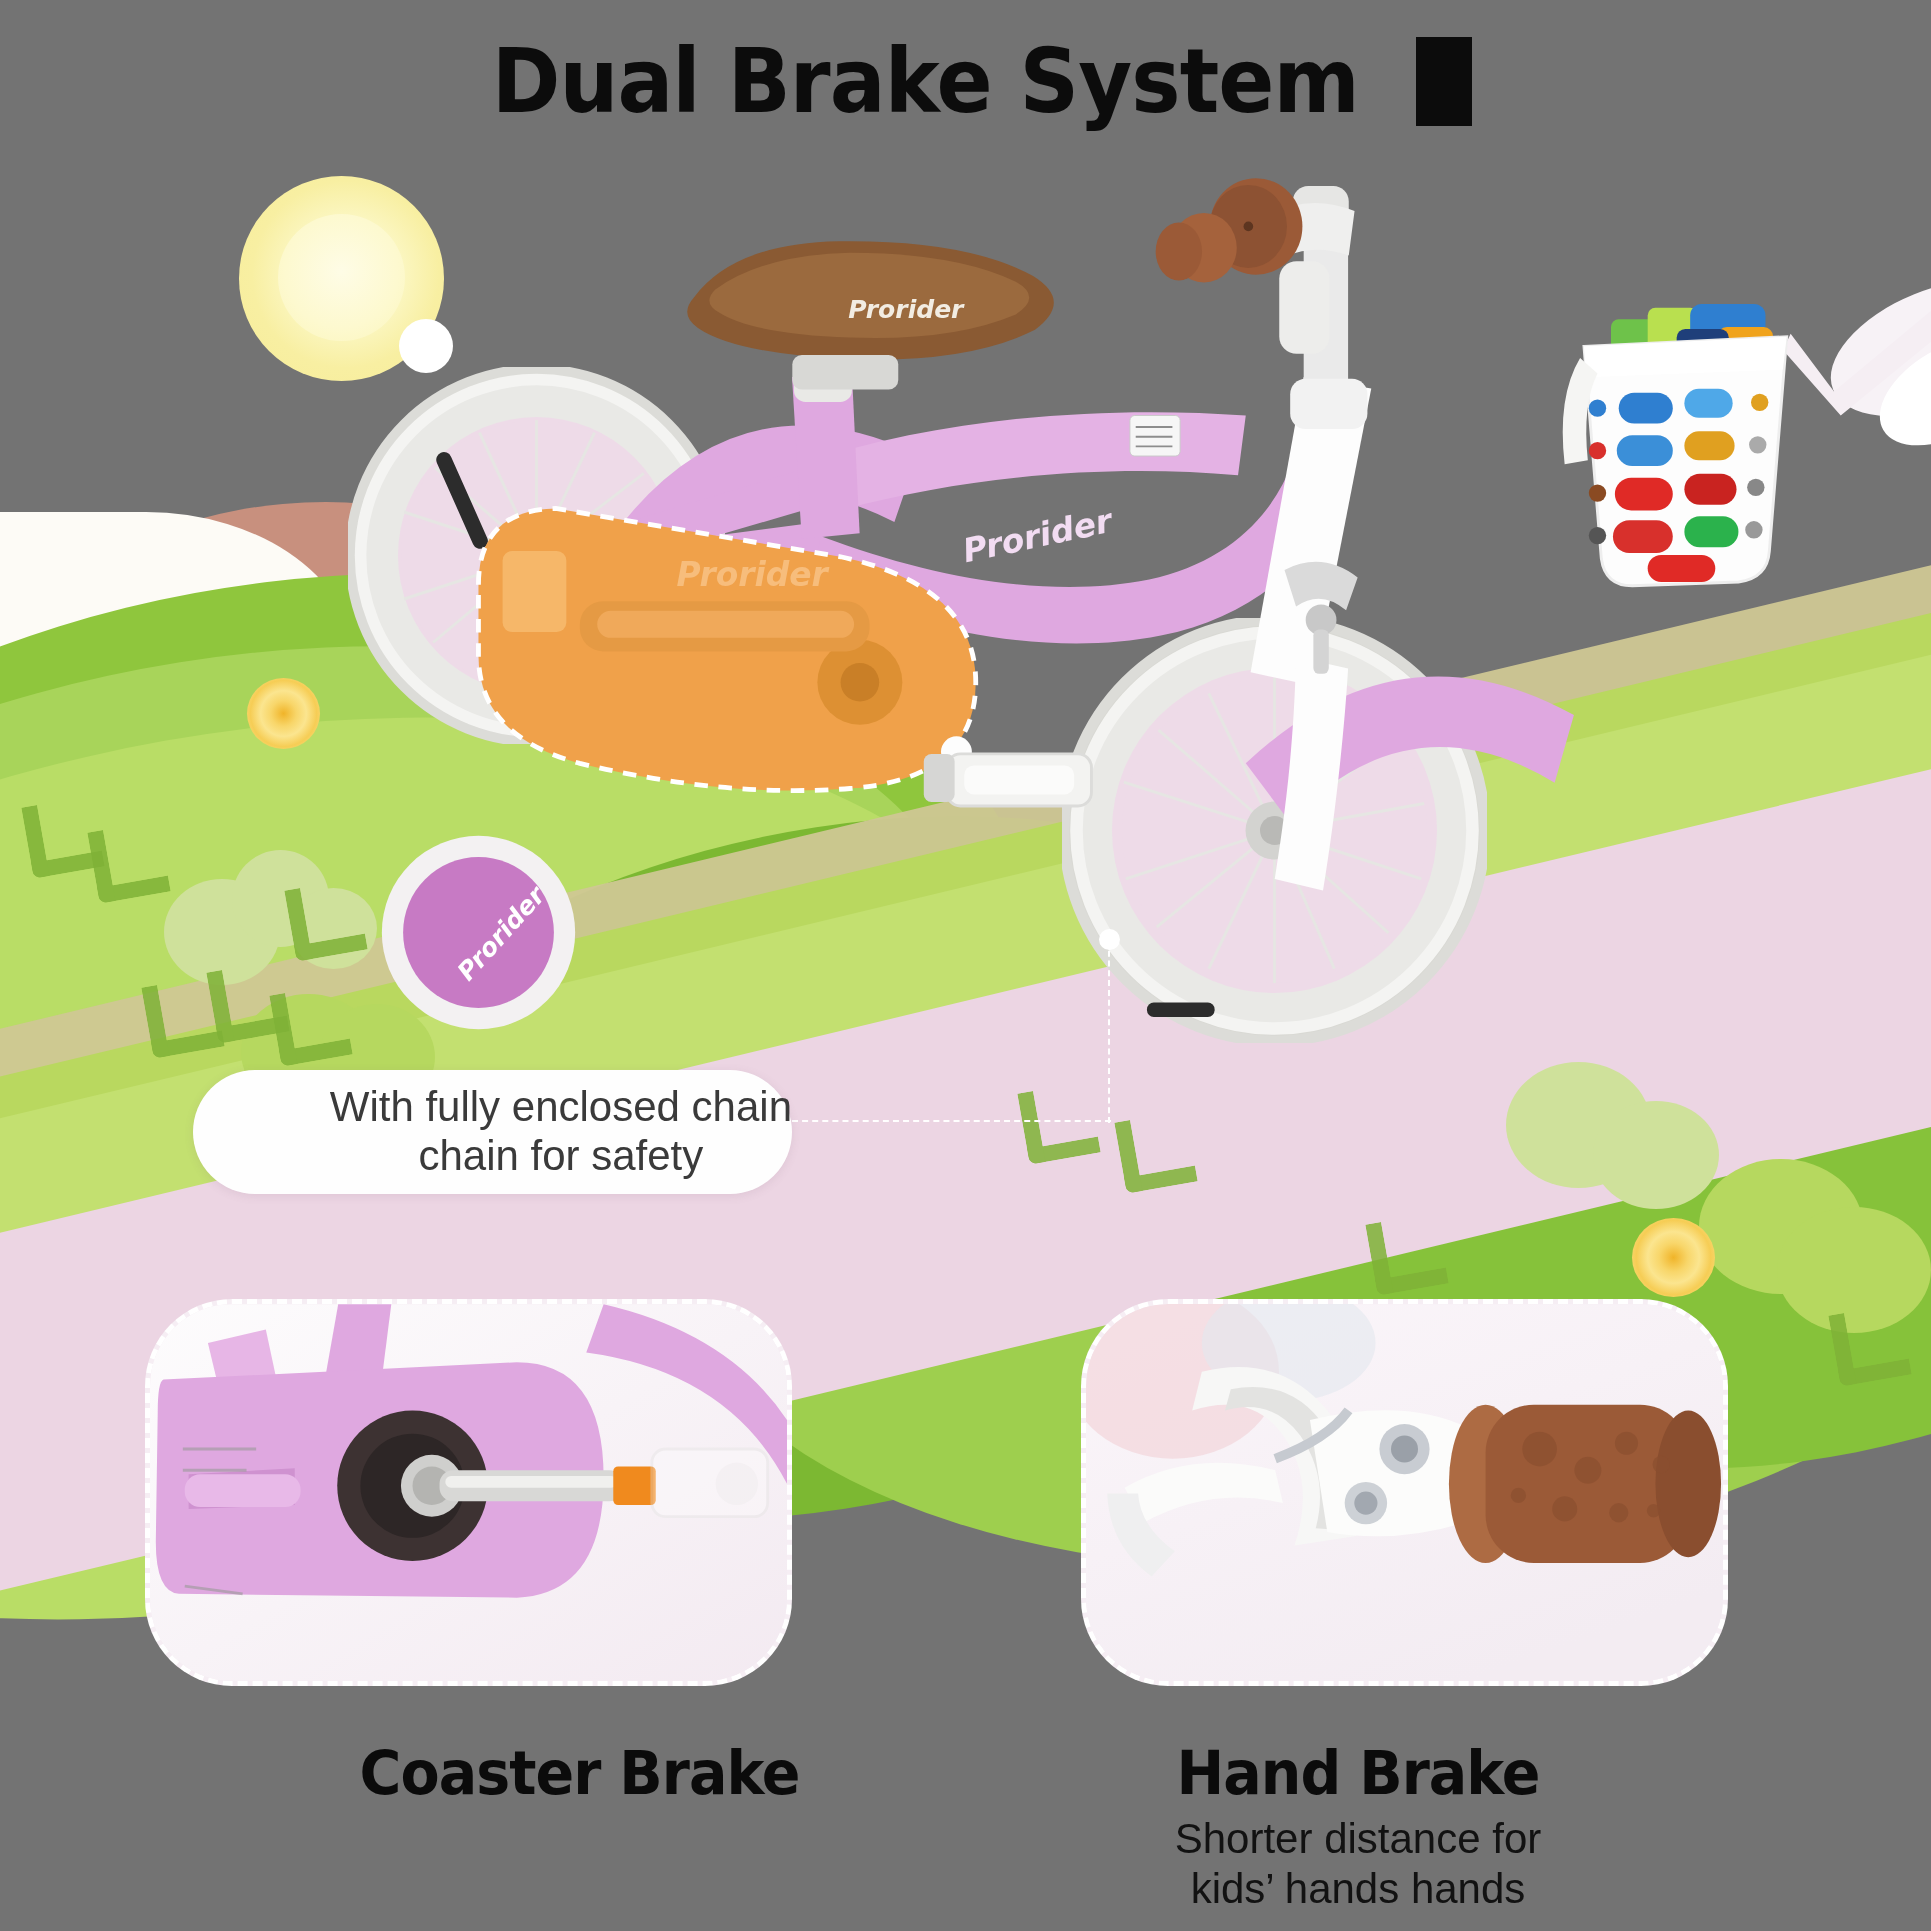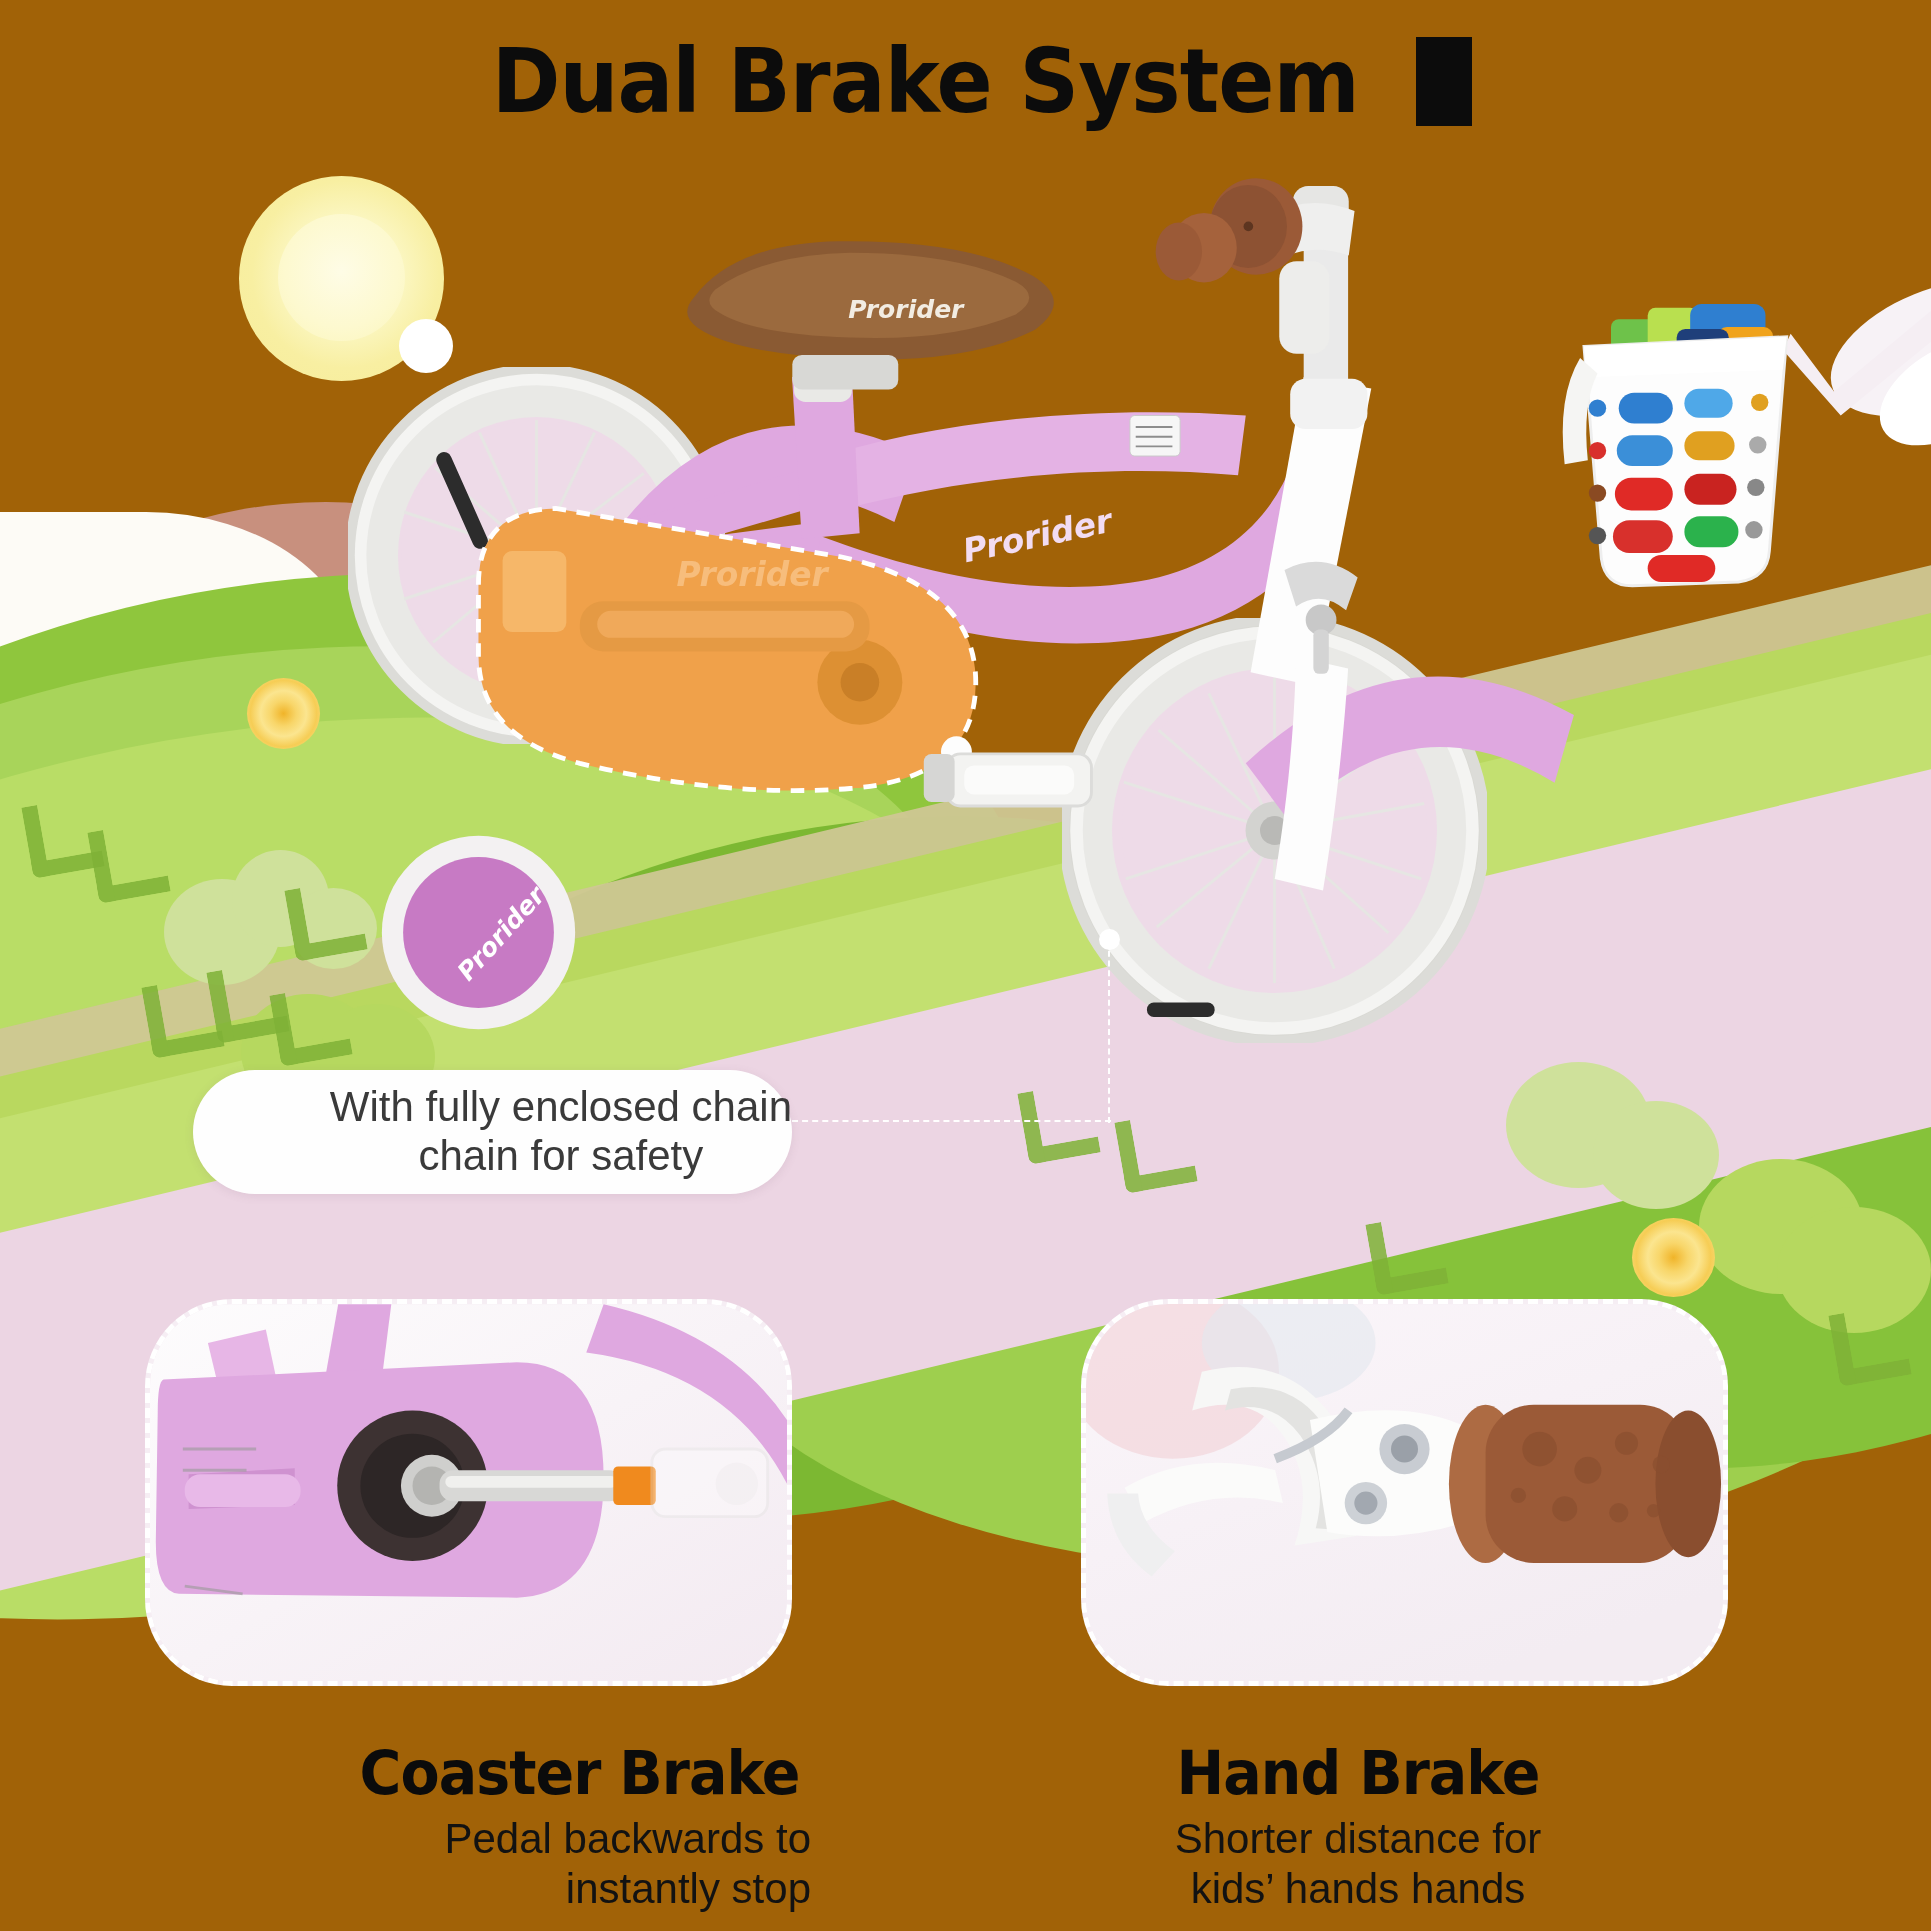--- a/index.html
+++ b/index.html
@@ -1,21 +1,21 @@
 <!DOCTYPE html>
 <html><head>
 <meta charset="utf-8">
 <style>
   html,body{margin:0;padding:0;}
   body{
     width:1931px;height:1931px;overflow:hidden;
     font-family:"Liberation Sans",sans-serif;
     background:#ecd5e3;
   }
-  #stage{position:relative;width:1931px;height:1931px;overflow:hidden;background:#a16207;}
+  #stage{position:relative;width:1931px;height:1931px;overflow:hidden;background:#737373;}
 
   
   .layer{position:absolute;}
   #sun-outer{left:239px;top:176px;width:205px;height:205px;border-radius:50%;
     background:radial-gradient(circle at 52% 48%,#fdfbdc 0%,#fbf6c0 38%,#f8efa2 62%,#f6ec97 100%);}
   #sun-inner{left:278px;top:214px;width:127px;height:127px;border-radius:50%;
     background:radial-gradient(circle at 50% 45%,#fefce6 0%,#fdf9cf 60%,#fbf5b9 100%);}
   .bubble{background:#fff;border-radius:50%;}
   #bub1{left:399px;top:319px;width:54px;height:54px;}
   #bub2{left:450px;top:398px;width:21px;height:21px;}
@@ -450,24 +450,20 @@
 
         <path d="M196 160 Q250 140 272 110" stroke="#c6cad0" stroke-width="10" fill="none"></path>
       </svg>
     </div>
   </div>
 
   <div class="cap" id="cap-left">
     <div>
       <span class="cap-title">Coaster Brake</span>
     </div>
-    <div class="cap-sub">
-      <span>Pedal backwards to</span><br>
-      <span>instantly stop</span>
-    </div>
   </div>
 
   <div class="cap" id="cap-right">
     <div>
       <span class="cap-title">Hand Brake</span>
     </div>
     <div class="cap-sub">
       <span>Shorter distance for</span><br>
       <span>kids’ hands hands</span>
     </div>

